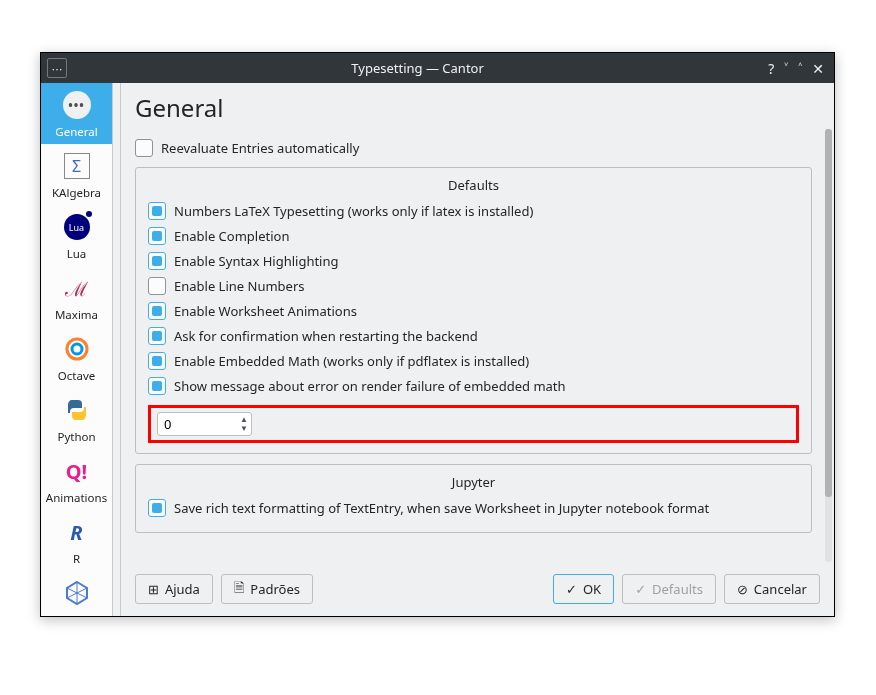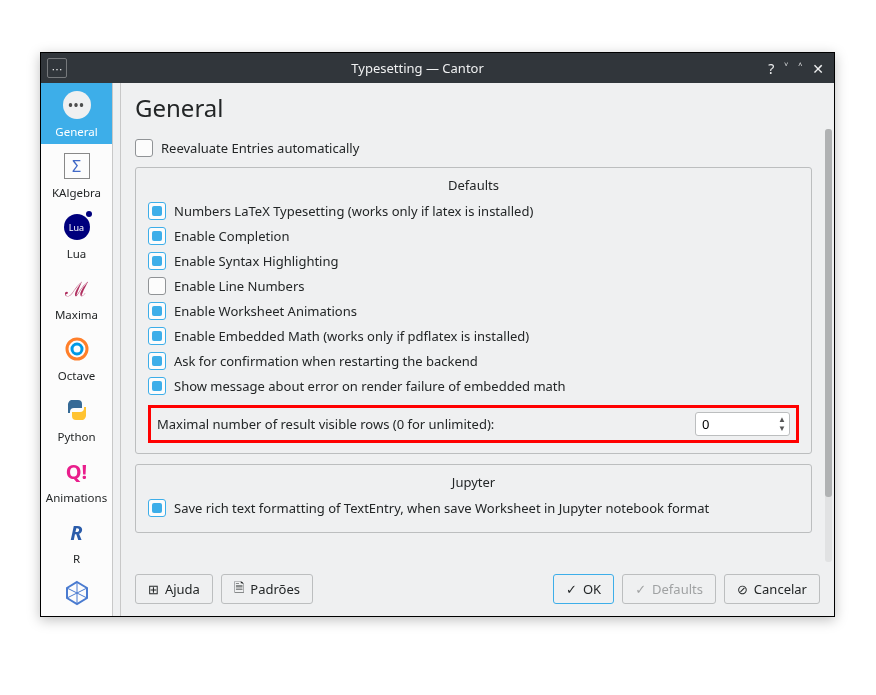--- a/index.html
+++ b/index.html
@@ -186,33 +186,32 @@
           <div class="cb-row">
               <div class="cb"></div>
               <span>Enable Line Numbers</span>
             </div>
           <div class="cb-row">
               <div class="cb checked"></div>
               <span>Enable Worksheet Animations</span>
             </div>
           <div class="cb-row">
               <div class="cb checked"></div>
+              <span>Ask for confirmation when restarting the backend</span>
+            </div>
+          <div class="cb-row">
+              <div class="cb checked"></div>
               <span>Enable Embedded Math (works only if pdflatex is installed)</span>
             </div>
           <div class="cb-row">
               <div class="cb checked"></div>
-              <span>Ask for confirmation when restarting the backend</span>
-            </div>
-          <div class="cb-row">
-              <div class="cb checked"></div>
               <span>Show message about error on render failure of embedded math</span>
             </div>
 
           <div class="highlight-row">
-            <div class="lbl">Maximal number of result visible rows (0 for unlimited):</div>
             <div class="spin">
               <input type="text" value="0" style="">
               <div class="arrows">
                   <span>▲</span>
                   <span>▼</span>
                 </div>
             </div>
           </div>
         </div>
 

